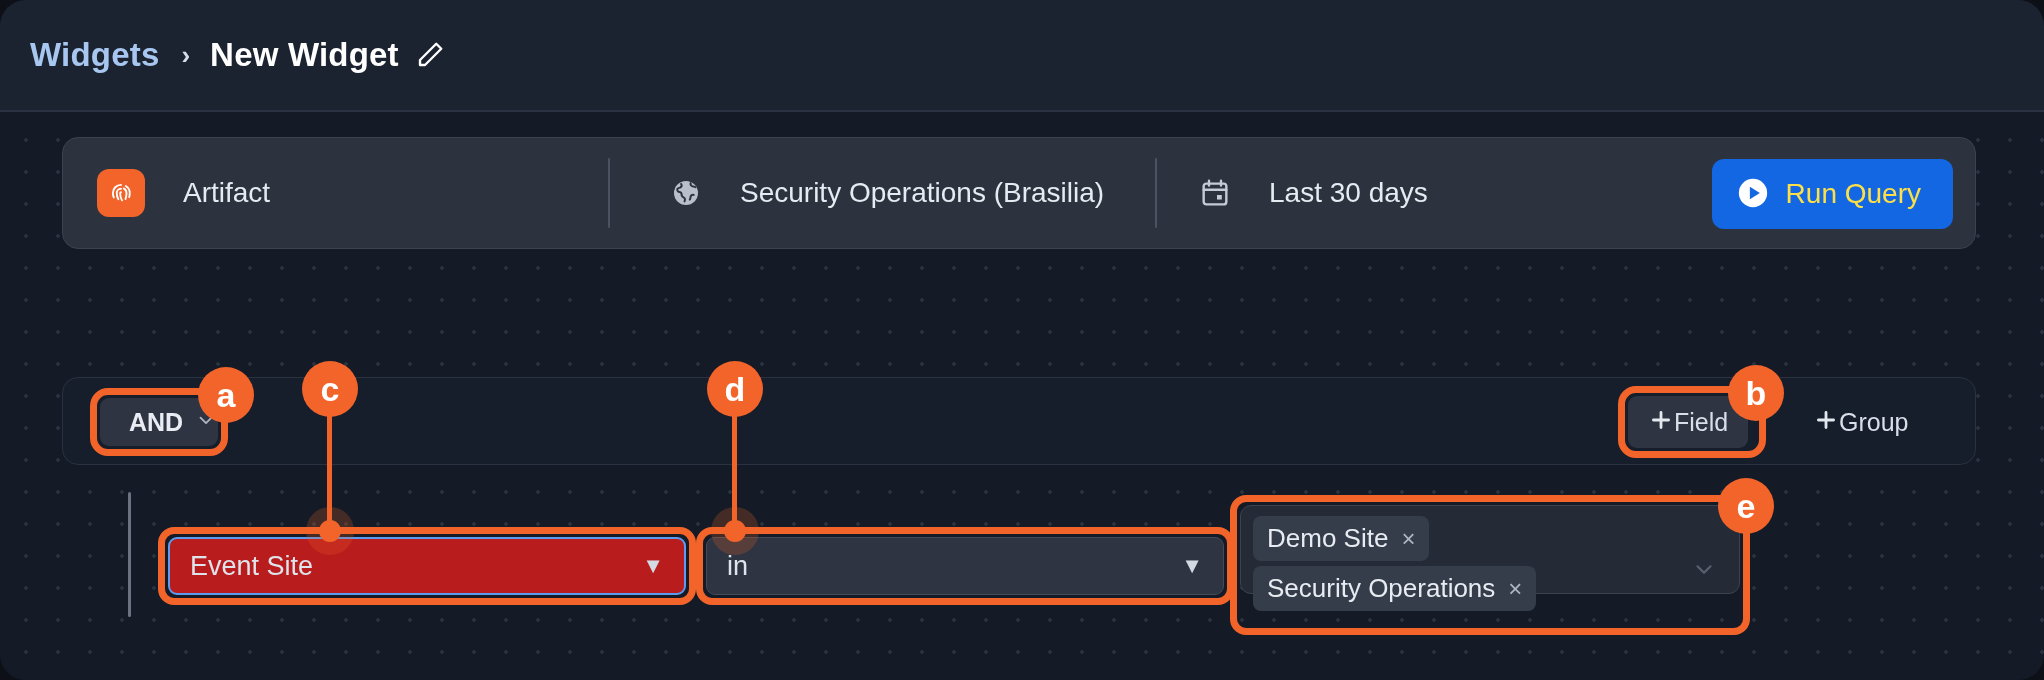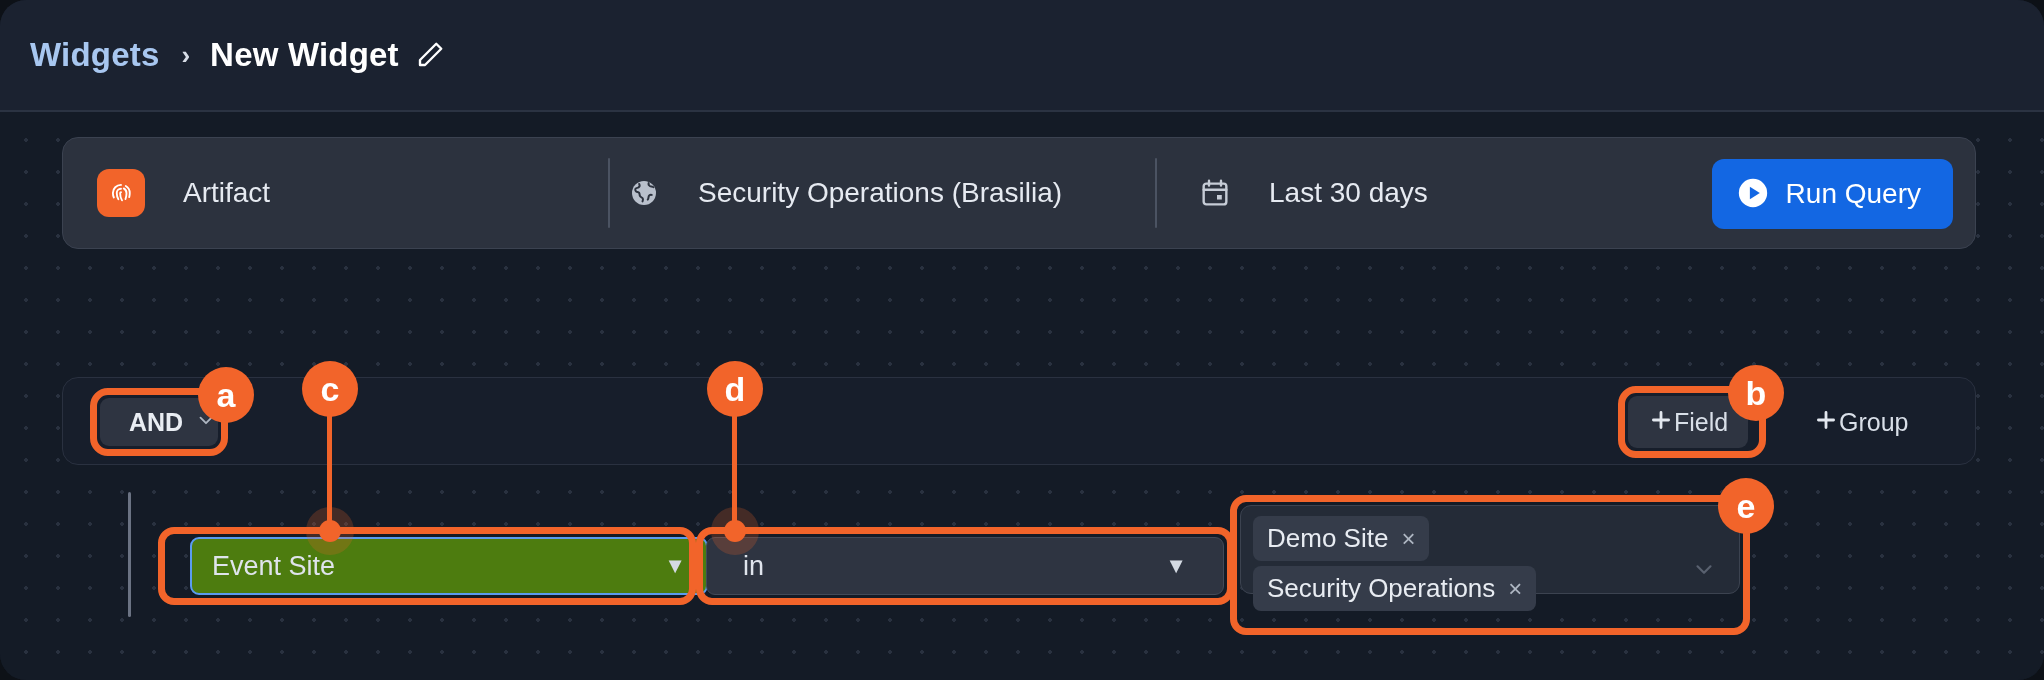--- a/index.html
+++ b/index.html
@@ -55,21 +55,21 @@
   .query-bar {
     position: absolute; left: 62px; top: 137px;
     width: 1914px; height: 112px;
     background: #2c323e;
     border: 1px solid #3b4250;
     border-radius: 16px;
     display: flex; align-items: center;
   }
   .qb-seg { display: flex; align-items: center; height: 100%; }
   .qb-seg.artifact { padding-left: 34px; width: 545px; }
-  .qb-seg.dataset  { padding-left: 18px; width: 545px; }
+  .qb-seg.dataset  { padding-left: 60px; width: 545px; }
   .qb-seg.daterange{ padding-left: 42px; width: 500px; }
   .qb-divider { width: 2px; height: 70px; background: #4b5362; border-radius: 2px; }
 
   .artifact-icon {
     width: 48px; height: 48px; border-radius: 12px;
     background: #f2642a;
     display: flex; align-items: center; justify-content: center;
     flex: none;
   }
   .qb-label {
@@ -80,21 +80,21 @@
 
   .run-query {
     position: absolute; right: 22px; top: 21px;
     height: 70px; padding: 0 32px 0 24px;
     background: #1367e3;
     border: none; border-radius: 12px;
     display: flex; align-items: center; gap: 16px;
     cursor: pointer;
   }
   .run-query-label {
-    font-size: 28px; color: #ffffff; white-space: nowrap;
+    font-size: 28px; color: #fde047; white-space: nowrap;
   }
 
   
   .filter-panel {
     position: absolute; left: 62px; top: 377px;
     width: 1914px; height: 88px;
     background: #171e2b;
     border: 1px solid #2a3140;
     border-radius: 16px;
   }
@@ -120,36 +120,35 @@
   .add-label { font-size: 25px; color: #d9dfe8; white-space: nowrap; }
 
   
   .row-rule {
     position: absolute; left: 128px; top: 492px;
     width: 3px; height: 125px; background: #6b7383; border-radius: 2px;
   }
   .field-select {
     position: absolute; left: 168px; top: 537px;
     width: 518px; height: 58px;
-    background: #4d7c0f;
+    background: #b91c1c;
     border: 2px solid #5b9bf0;
     border-radius: 9px;
     display: flex; align-items: center;
     padding: 0 20px;
     cursor: pointer;
-    margin-left: 22px;
   }
   .op-select {
     position: absolute; left: 706px; top: 537px;
     width: 518px; height: 58px;
     background: #2e3441;
     border: 1px solid #434a58;
     border-radius: 9px;
     display: flex; align-items: center;
-    padding: 0 36px;
+    padding: 0 20px;
     cursor: pointer;
   }
   .sel-text { font-size: 27px; color: #dfe4ec; flex: 1; }
   .caret { font-size: 22px; color: #d4dae3; }
 
   .chips-box {
     position: absolute; left: 1240px; top: 505px;
     width: 500px; height: 89px;
     background: #242b37;
     border: 1px solid #3c4350;

